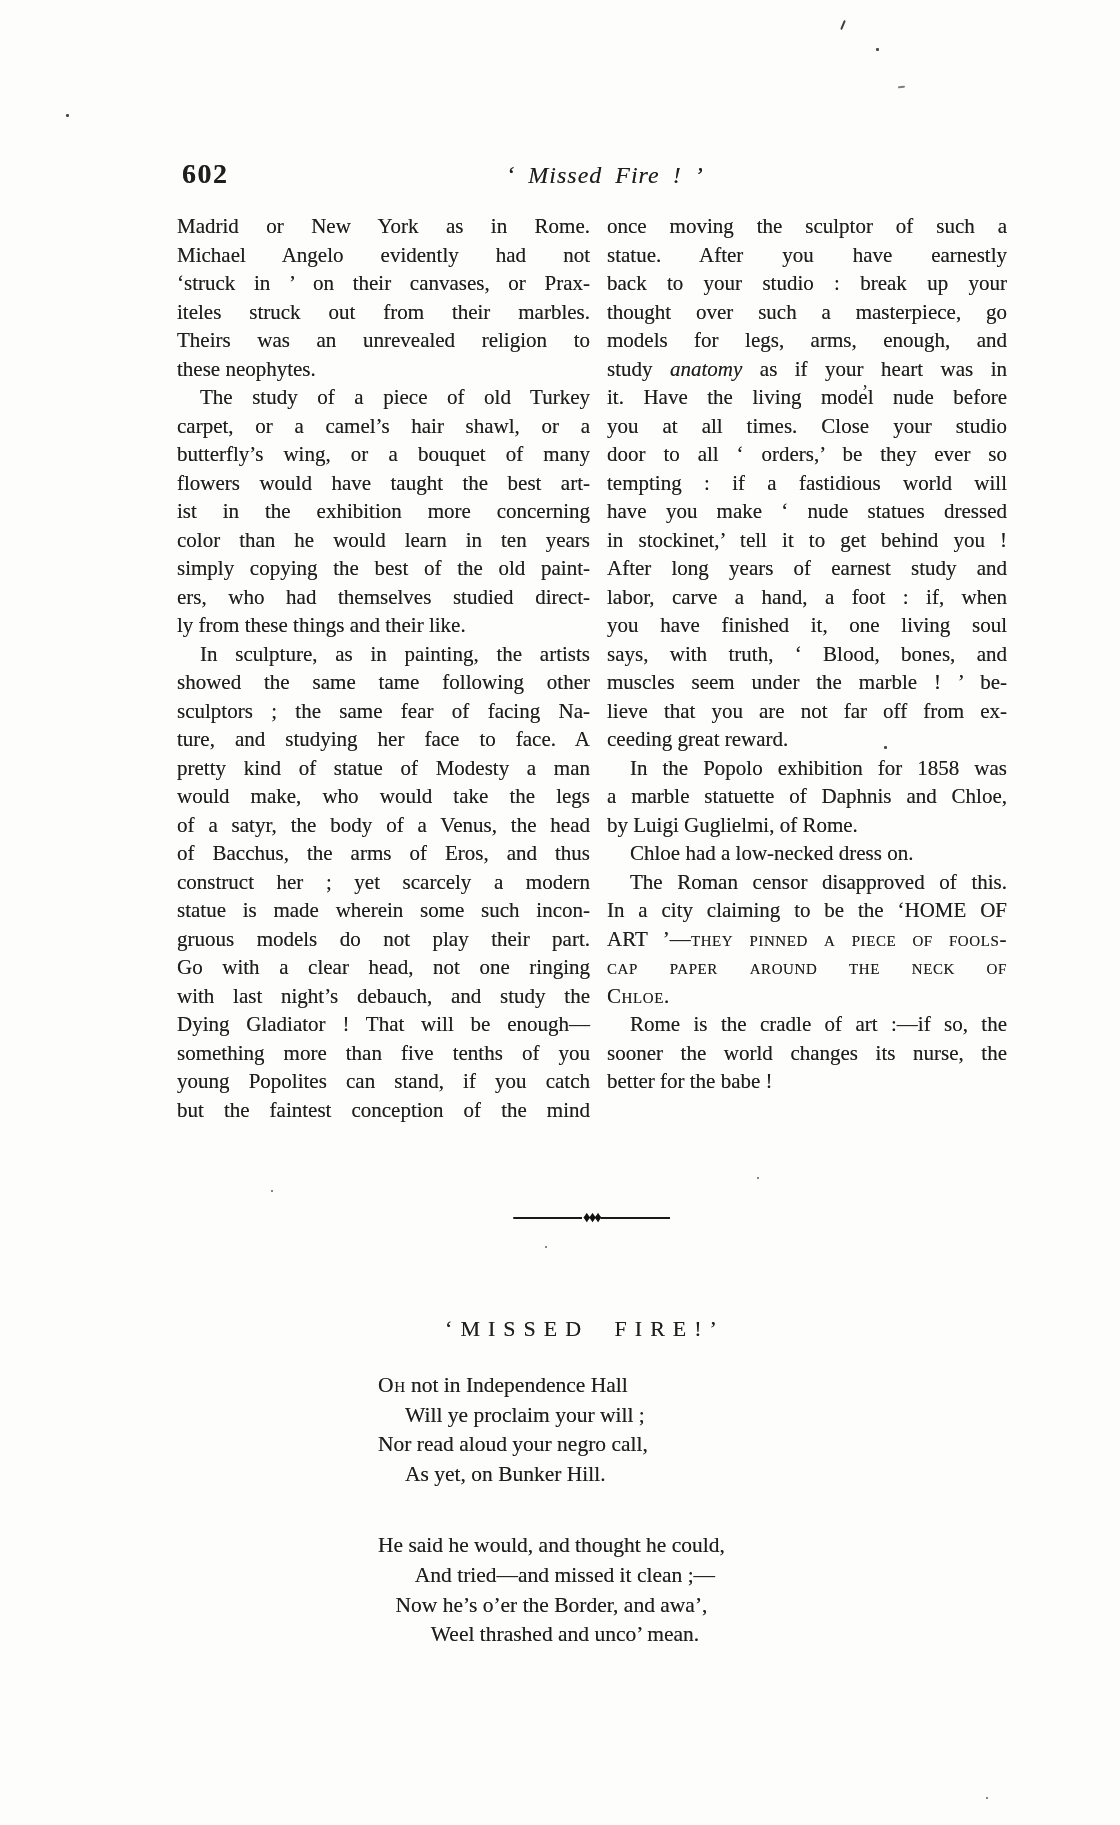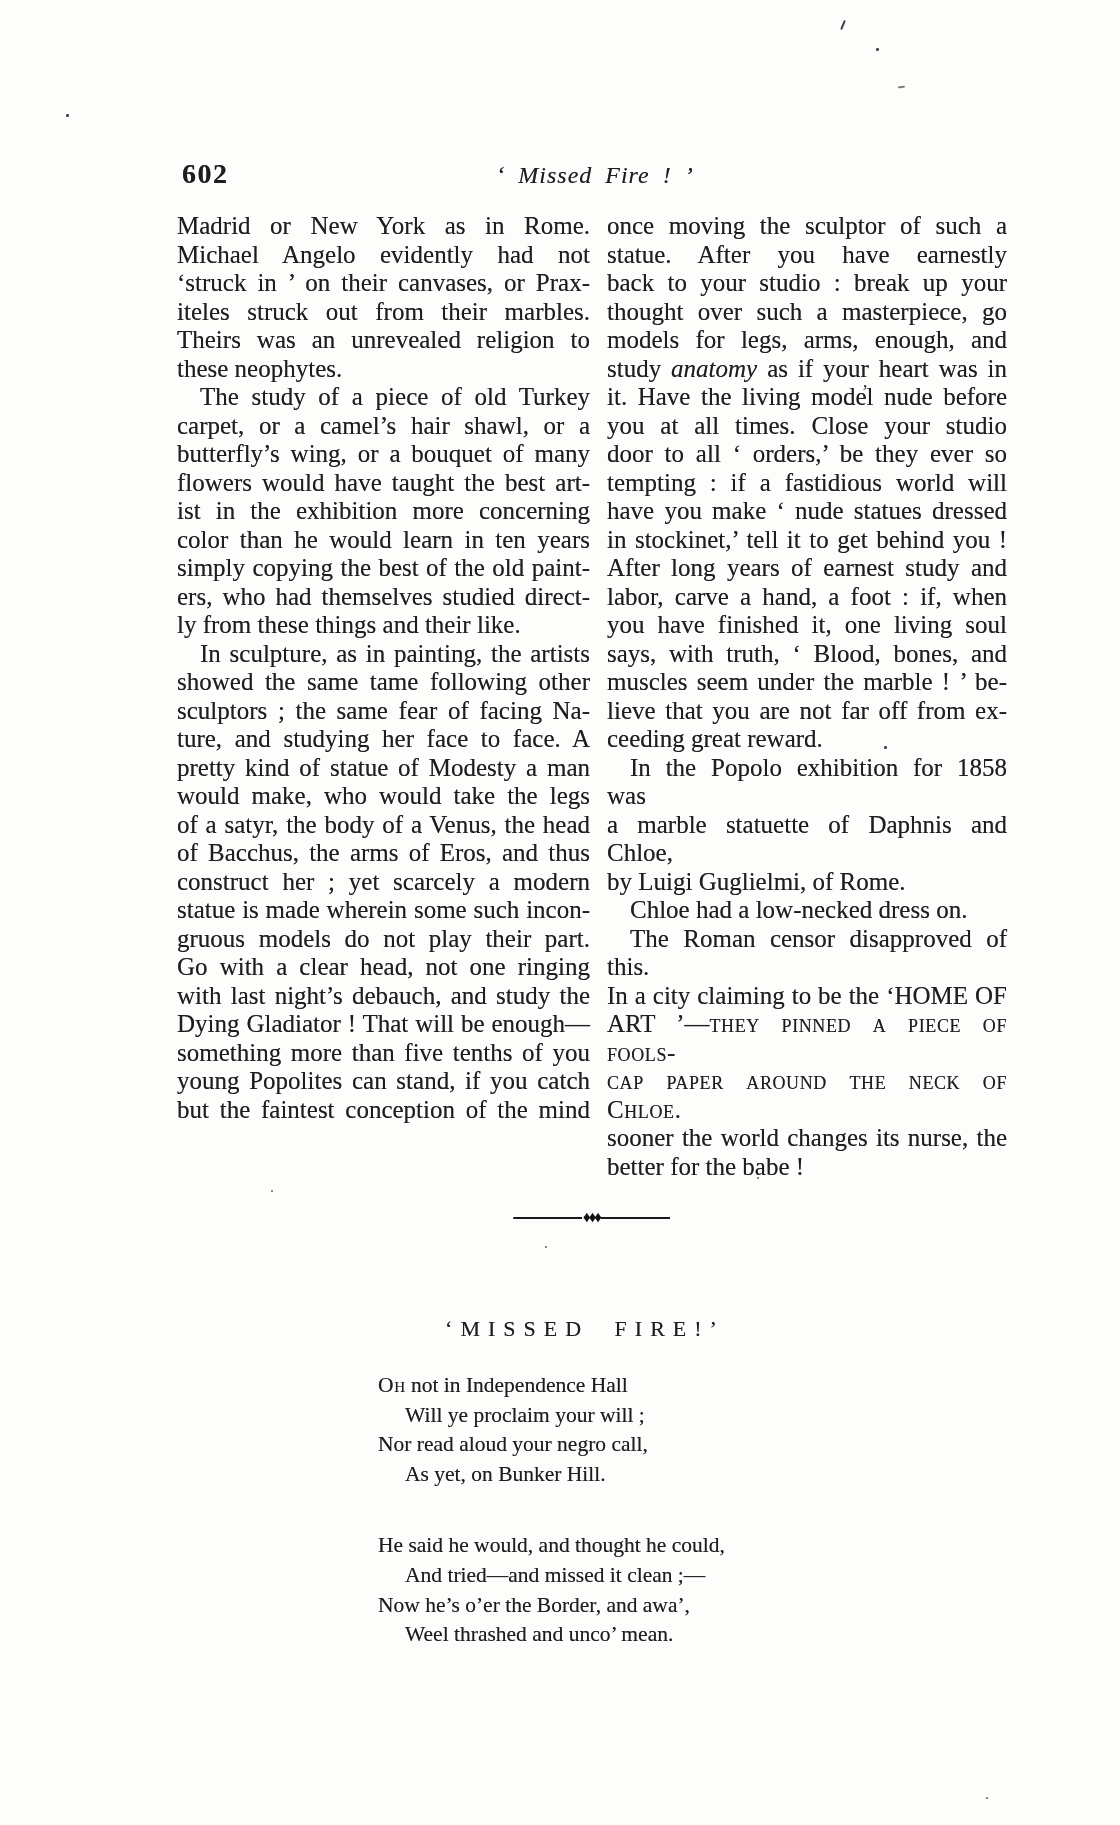--- a/index.html
+++ b/index.html
@@ -13,29 +13,29 @@
     overflow:hidden;
     text-shadow:0 0 0.4px rgba(20,20,20,0.55);
   }
 
   
   .page-number {
     position:absolute; left:182px; top:158px;
     font-size:28px; letter-spacing:1.5px;font-weight:bold;
   }
   .running-title {
-    position:absolute; left:180px; top:162px; width:830px;
+    position:absolute; left:190px; top:162px; width:830px;
     text-align:center; font-style:italic;
     font-size:24px; letter-spacing:1px; word-spacing:6px;
   }
 
   
   .col {
     position:absolute; top:212px;
-    font-size:25px; line-height:28.5px;
+    font-size:21px; line-height:28.5px;
   }
   .col-left  { left:177px; width:413px; }
   .col-right { left:607px; width:400px; }
   .tline {
     text-align:justify;
     text-align-last:justify;
   }
   .tline.endline { text-align-last:left; }
   .tline.indent  { text-indent:23px; }
   .sc { font-variant:small-caps; letter-spacing:0.6px; }
@@ -56,21 +56,21 @@
   
   .poem-title {
     position:absolute; left:380px; top:1316px; width:410px;
     text-align:center; font-size:22px;
     letter-spacing:8px; word-spacing:12px;
   }
   .poem-stanzas {
     position:absolute; left:378px; top:1371px;
     font-size:21.5px; line-height:29.6px;
   }
-  .stanza + .stanza { margin-top:42px; }
+  .stanza + .stanza { margin-top:42px;text-align:center; }
   .pline.pindent { padding-left:27px; }
 
   
   .speck { position:absolute; background:#2a2a2a; border-radius:1px; }
   .speck.dot1 { width:2px; height:2px; opacity:.75; }
   .speck.dot2 { width:3px; height:3px; opacity:.85; }
   .speck.tick { width:2px; height:10px; transform:rotate(22deg); opacity:.9; }
   .speck.dash { width:7px; height:2px; transform:rotate(-8deg); opacity:.6; }
   .speck-quote {
     position:absolute; background:none; color:#3a3a3a;
@@ -156,20 +156,21 @@
         <div class="tline indent endline">Chloe had a low-necked dress on.</div>
       </div>
       <div>
         <div class="tline indent">The Roman censor disapproved of this.</div>
         <div class="tline">In a city claiming to be the ‘HOME OF</div>
         <div class="tline">ART ’—<span class="sc">they pinned a piece of fools-</span></div>
         <div class="tline"><span class="sc">cap paper around the neck of</span></div>
         <div class="tline endline"><span class="sc">Chloe.</span></div>
       </div>
       <div>
+        <div class="tline indent">Rome is the cradle of art :—if so, the</div>
         <div class="tline">sooner the world changes its nurse, the</div>
         <div class="tline endline">better for the babe !</div>
       </div>
     </div>
 
   <div class="divider">
     <span class="d-line left"></span>
     <span class="diamonds">♦♦♦</span>
     <span class="d-line right"></span>
   </div>

